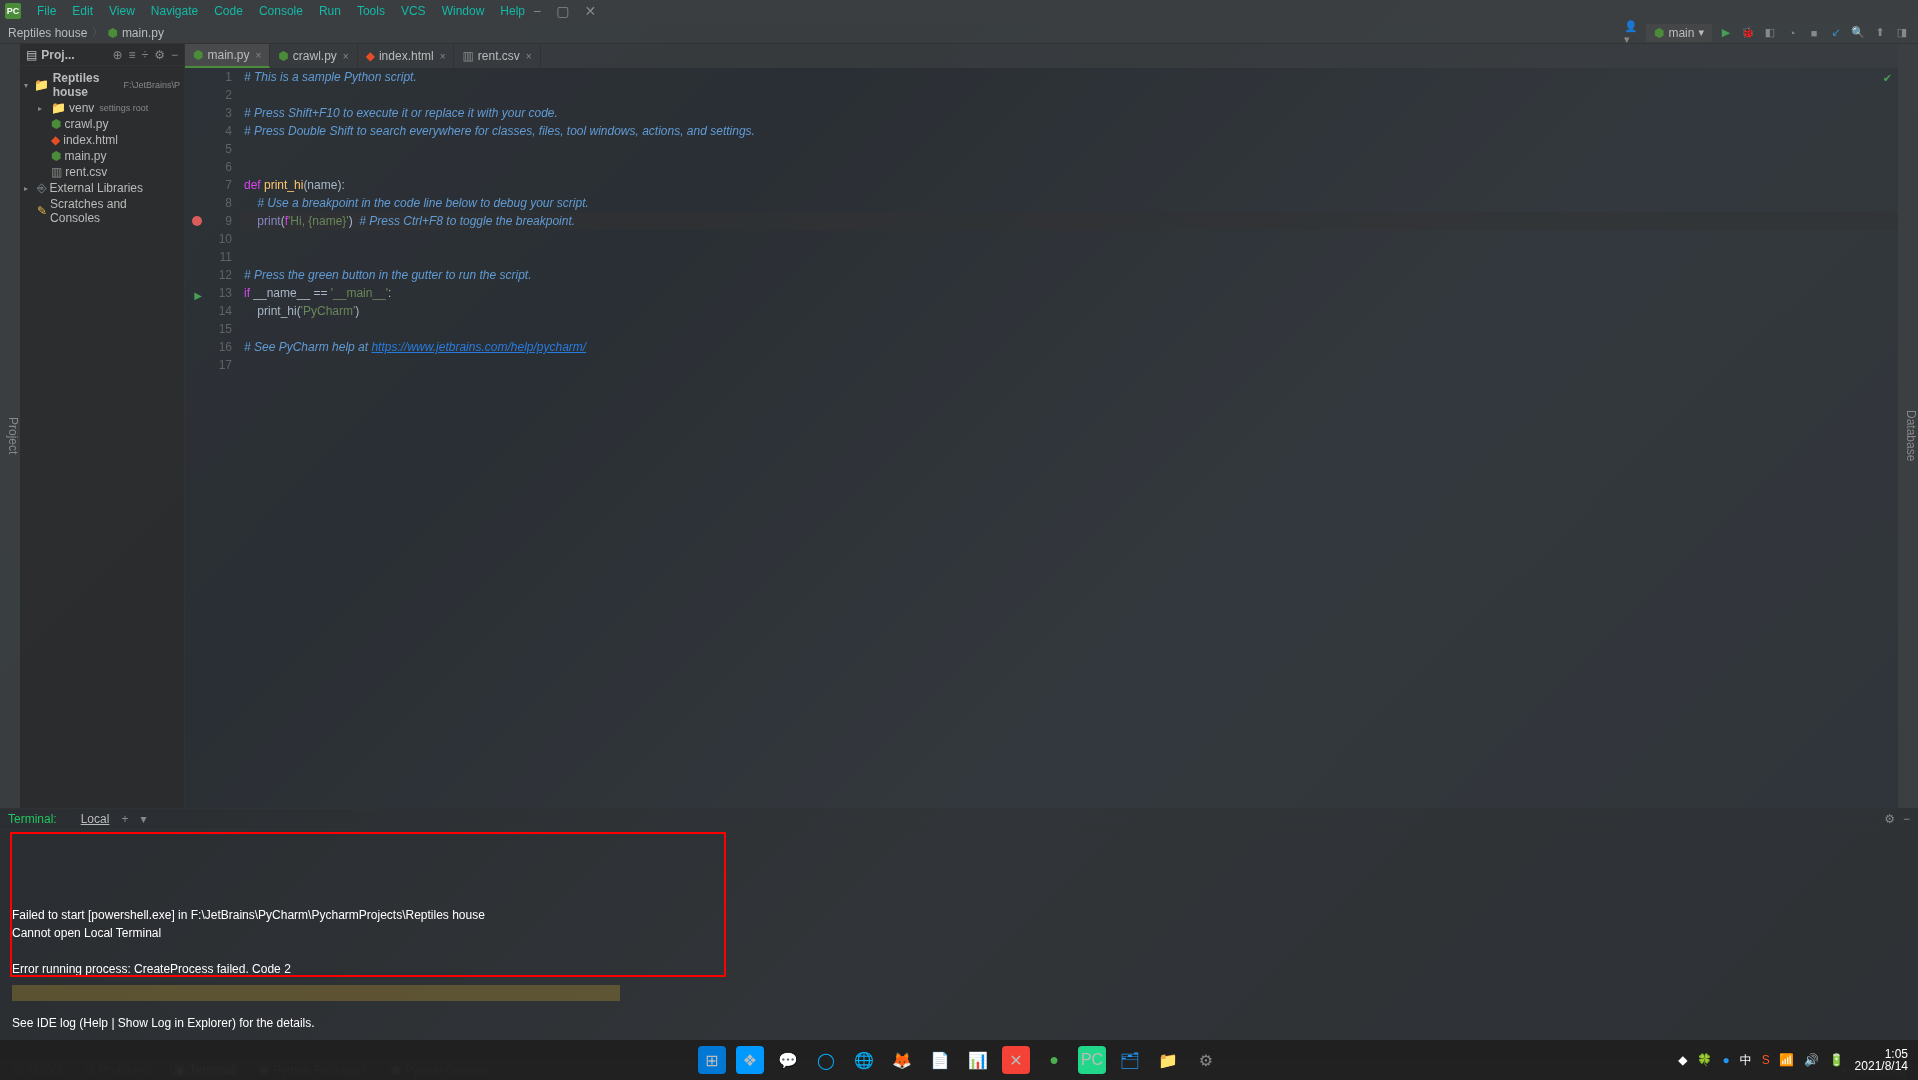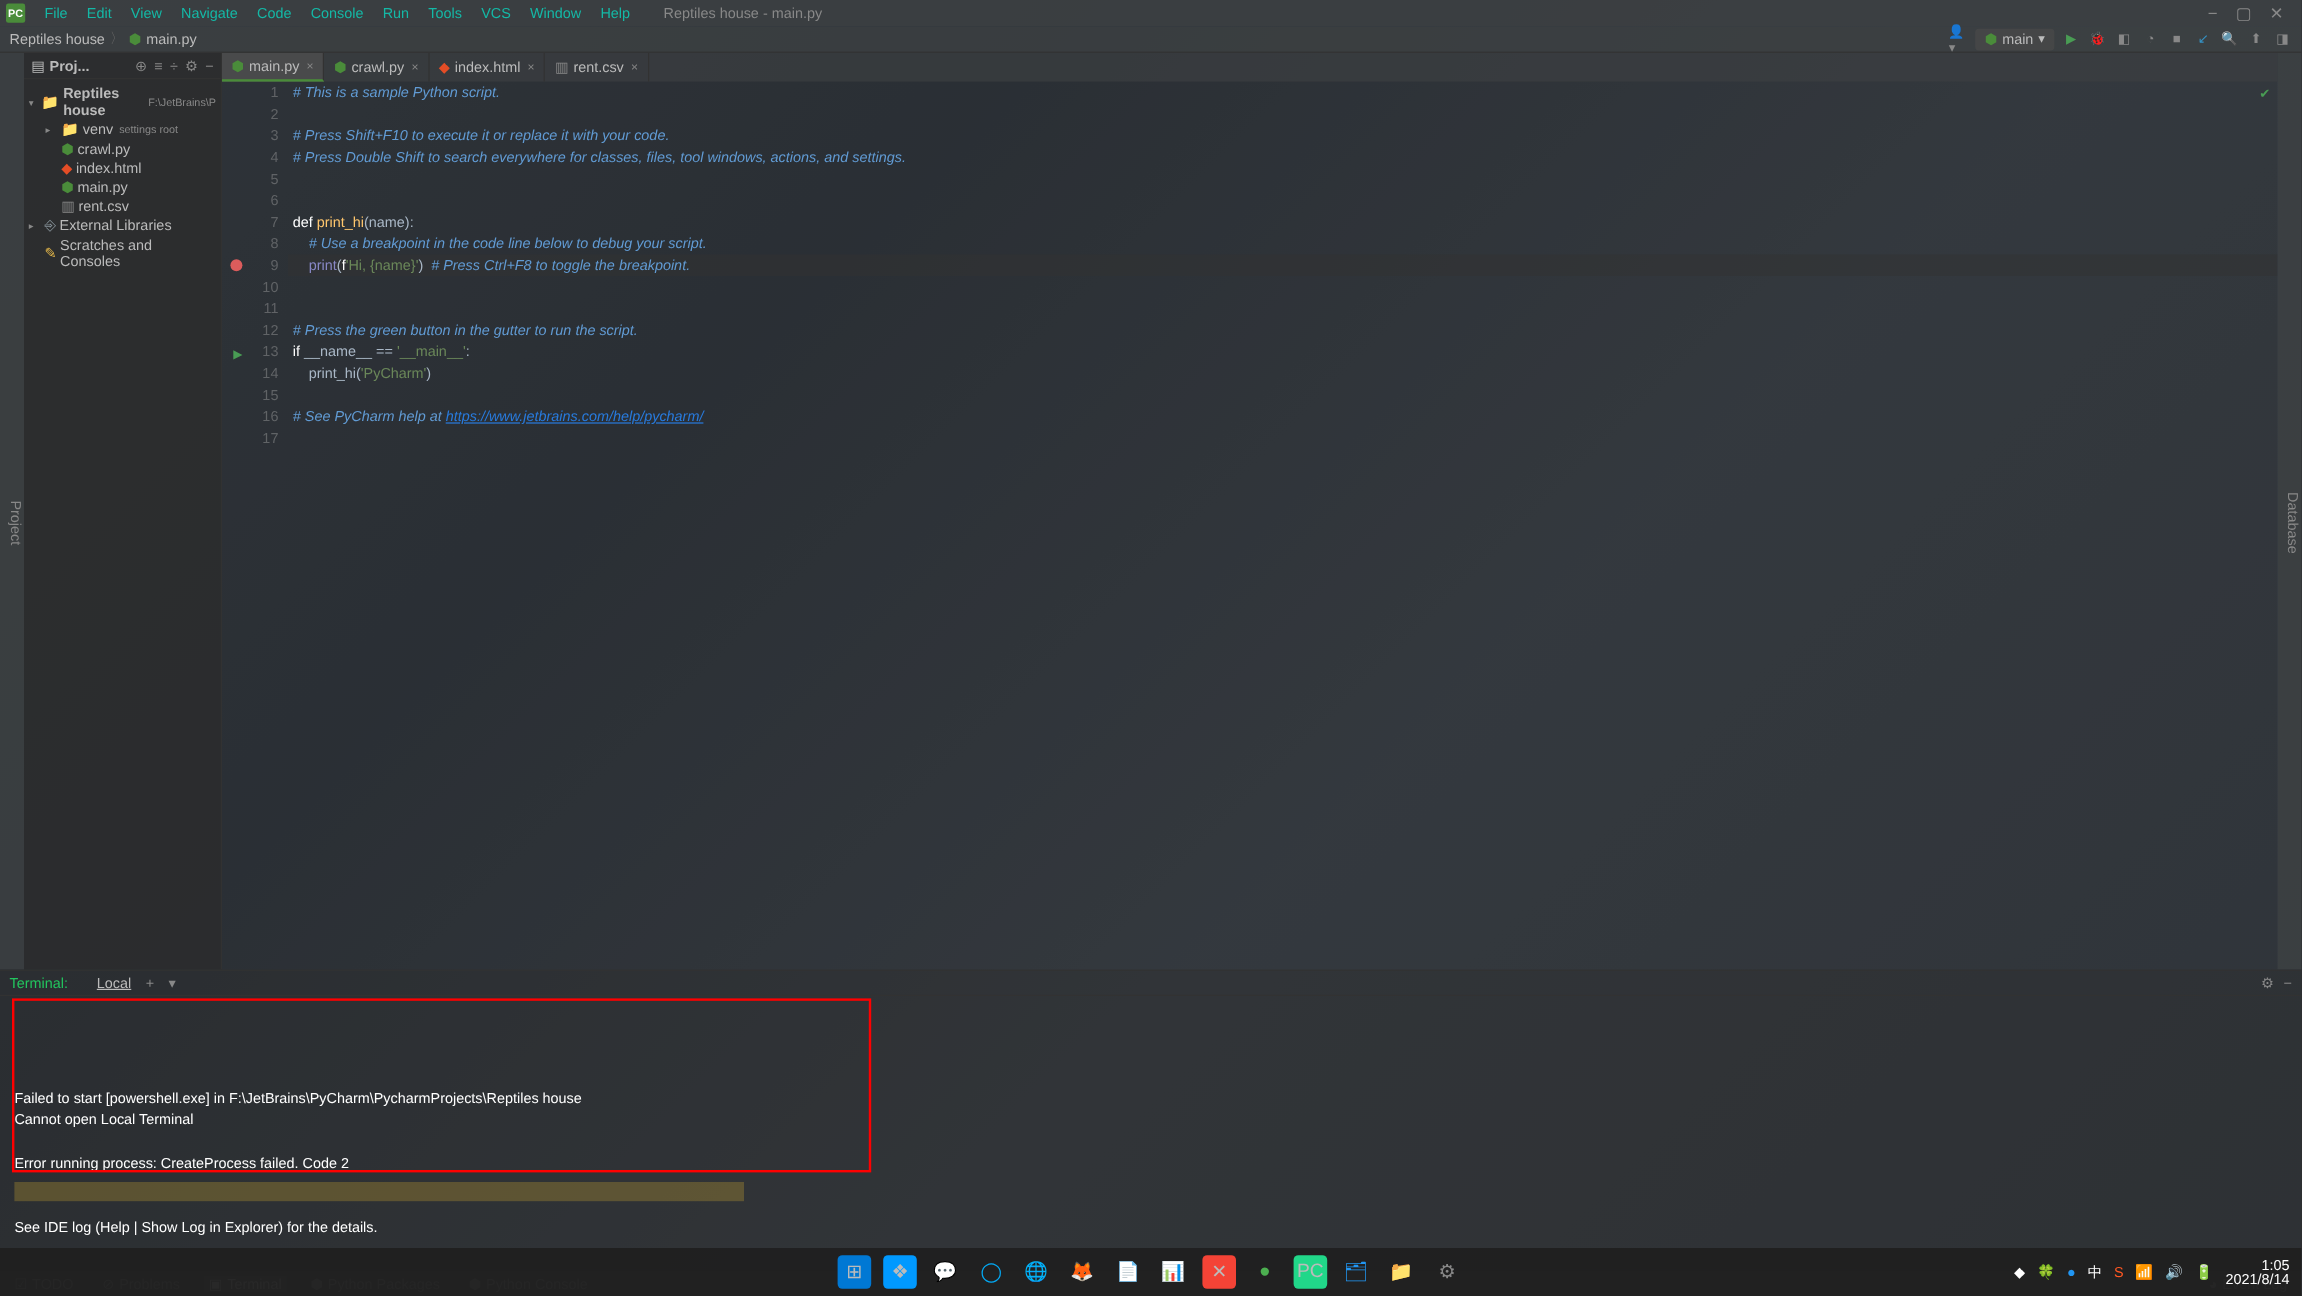--- a/index.html
+++ b/index.html
@@ -38,21 +38,21 @@
 .editor-tab.active { background: rgba(81,81,81,0.7); border-bottom: 2px solid #4a8c3a; }
 .tab-close { color: #888; font-size: 10px; margin-left: 2px; }
 .editor-content { flex: 1; display: flex; font-family: 'Consolas', monospace; font-size: 13px; overflow: hidden; }
 .gutter { width: 55px; text-align: right; padding-right: 8px; color: #606366; user-select: none; position:relative; }
 .gutter-line { height: 18px; line-height: 18px; position:relative; }
 .breakpoint { position:absolute; right: 30px; top: 4px; width: 10px; height: 10px; background: #db5c5c; border-radius: 50%; }
 .run-gutter { position:absolute; right: 30px; top: 3px; color: #499c54; font-size: 10px; }
 .code { flex: 1; white-space: pre; line-height: 18px; color: #a9b7c6; }
 .code-line { height: 18px; padding-left: 4px; }
 .blue-comment { color: #619bd4; font-style: italic; }
-.keyword { color: #ffffff; }
+.keyword { color: #d946ef; }
 .func-name { color: #ffc66d; }
 .string { color: #6a8759; }
 .builtin { color: #8888c6; }
 .link { color: #287bde; text-decoration: underline; }
 .hl-line { background: rgba(50,50,50,0.5); }
 .right-gutter { width: 20px; background: rgba(60,63,65,0.85); display:flex; flex-direction:column; align-items:center; padding-top:20px; writing-mode:vertical-rl; font-size:11px; color:#888; gap:20px; }
 .bottom-panel { height: 250px; position: relative; z-index: 2; background: rgba(43,43,43,0.6); display:flex; flex-direction:column; }
 .terminal-tabs { height: 22px; display: flex; align-items: center; padding: 0 8px; gap: 12px; border-top: 1px solid #323232; border-bottom: 1px solid #323232; font-size: 11px; }
 .term-tab-label { color: #22c55e; }
 .term-tab { color: #bbb; text-decoration: underline; padding-left: 12px; }
@@ -82,21 +82,20 @@
   <span class="menu-item">Edit</span>
   <span class="menu-item">View</span>
   <span class="menu-item">Navigate</span>
   <span class="menu-item">Code</span>
   <span class="menu-item">Console</span>
   <span class="menu-item">Run</span>
   <span class="menu-item">Tools</span>
   <span class="menu-item">VCS</span>
   <span class="menu-item">Window</span>
   <span class="menu-item">Help</span>
-  <span class="window-title">Reptiles house - main.py</span>
   <div class="window-controls">
     <span>−</span>
     <span>▢</span>
     <span>✕</span>
   </div>
 </div>
 
 <div class="navbar">
   <div class="breadcrumb">
     <span>Reptiles house</span>

